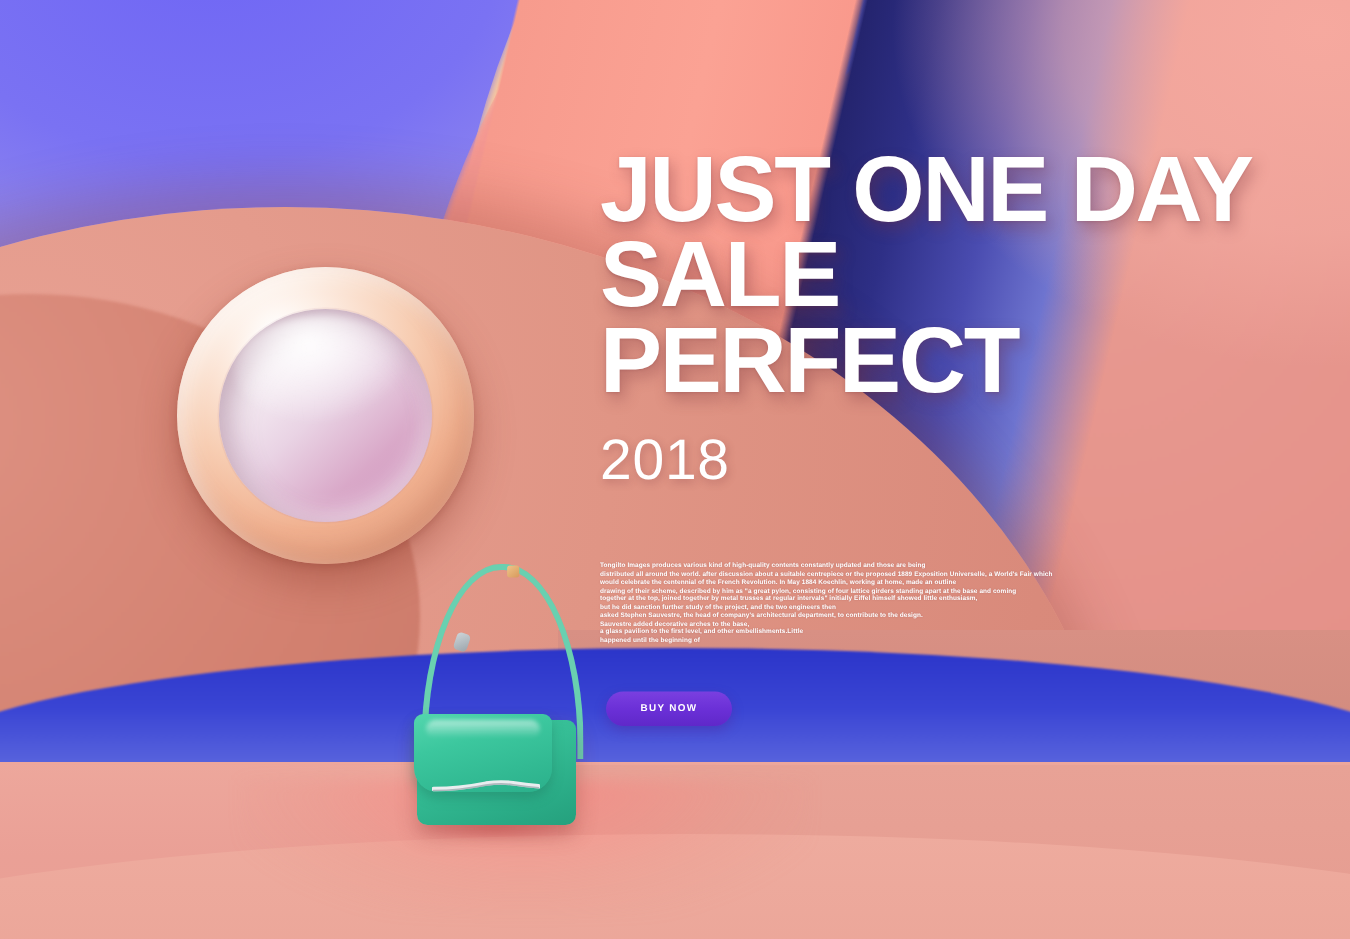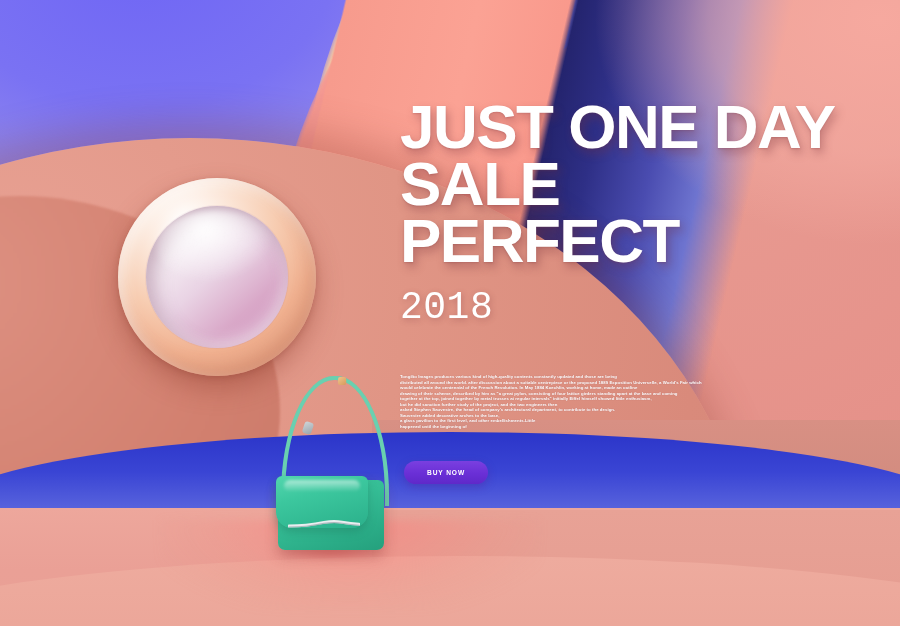--- a/index.html
+++ b/index.html
@@ -194,21 +194,20 @@
   .headline{
     margin:0;color:#fff;font-weight:700;font-size:62px;line-height:0.92;
     letter-spacing:-1.5px;
     text-shadow:3px 5px 10px rgba(120,50,60,0.38), 0 1px 2px rgba(120,50,60,0.25);
     white-space:nowrap;
   }
   .dates{
     margin:18px 0 0 0;color:#fff;font-weight:300;font-size:38px;line-height:1.08;
     letter-spacing:0.5px;
     text-shadow:1px 2px 6px rgba(120,50,60,0.32);
-    font-family:Liberation Mono, monospace;
   }
   #paragraph{
     position:absolute;left:400px;top:374px;width:350px;
     color:#ffffff;font-size:4.3px;line-height:5.55px;font-weight:600;
     letter-spacing:0.05px;
     text-shadow:0 0 1px rgba(120,50,60,0.35);
   }
   #paragraph p{margin:0;white-space:nowrap;}
   #buy-now{
     position:absolute;left:404px;top:461px;width:84px;height:23px;border-radius:12px;

